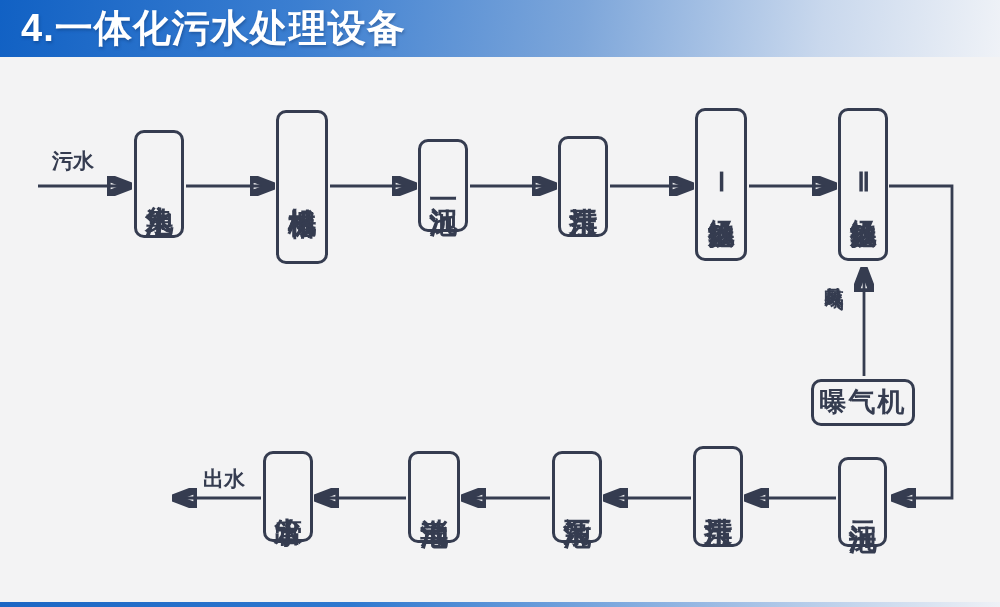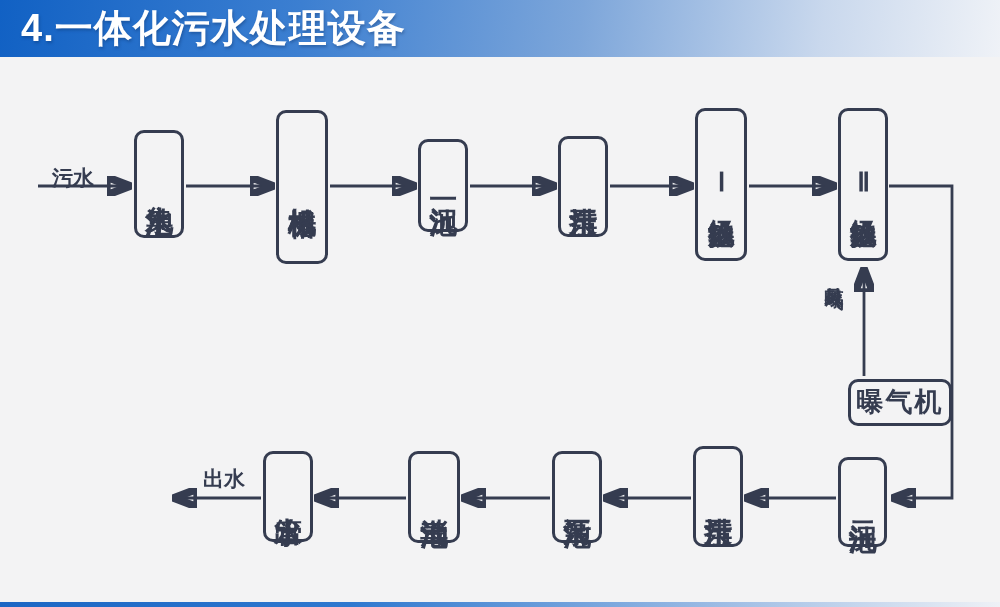--- a/index.html
+++ b/index.html
@@ -27,21 +27,21 @@
   }
   
   .node{
     position:absolute;box-sizing:border-box;
     border:3px solid #353c50;border-radius:10px;
     display:flex;align-items:center;justify-content:center;
     color:#353c50;font-weight:600;font-size:28px;line-height:1.05;
     background:transparent;white-space:nowrap;
   }
   .vert{writing-mode:vertical-rl;text-orientation:upright;letter-spacing:1px;}
-  .horiz{font-size:27px;letter-spacing:2px;margin-left:37px;}
+  .horiz{font-size:27px;letter-spacing:2px;}
   .flowlabel{
     position:absolute;color:#353c50;font-weight:600;font-size:21px;
     text-align:center;white-space:nowrap;
   }
   .vlabel{
     position:absolute;color:#353c50;font-weight:600;font-size:19px;
     writing-mode:vertical-rl;text-orientation:upright;letter-spacing:2px;
     line-height:1.1;
   }
   svg.connectors{position:absolute;left:0;top:0;pointer-events:none;}
@@ -70,21 +70,21 @@
     <path d="M749 186 H833" marker-end="url(#ah)"></path>
     <path d="M889 186 H952 V498 H895" marker-end="url(#ah)"></path>
     <path d="M864 376 V271" marker-end="url(#ah)"></path>
     <path d="M836 498 H748" marker-end="url(#ah)"></path>
     <path d="M691 498 H607" marker-end="url(#ah)"></path>
     <path d="M550 498 H465" marker-end="url(#ah)"></path>
     <path d="M406 498 H318" marker-end="url(#ah)"></path>
     <path d="M261 498 H176" marker-end="url(#ah)"></path>
   </svg>
 
-  <div class="flowlabel" style="left:45px;top:147px;width:56px;margin-top:17px;">污水</div>
+  <div class="flowlabel" style="left:45px;top:147px;width:56px;">污水</div>
   <div class="flowlabel" style="left:198px;top:465px;width:52px;font-family:Liberation Mono, monospace;">出水</div>
   <div class="vlabel" style="left:823px;top:271px;height:94px;">鼓风曝气</div>
 
   <div class="node vert" style="left:134px;top:130px;width:50px;height:108px;">集水池</div>
   <div class="node vert" style="left:276px;top:110px;width:52px;height:154px;">机械栅格</div>
   <div class="node vert" style="left:418px;top:139px;width:50px;height:93px;">一沉池</div>
   <div class="node vert" style="left:558px;top:136px;width:50px;height:101px;">排污泵</div>
   <div class="node vert" style="left:695px;top:108px;width:52px;height:153px;font-size:26px;">Ⅰ级接触池</div>
   <div class="node vert" style="left:838px;top:108px;width:50px;height:153px;font-size:26px;">Ⅱ级接触池</div>
 

